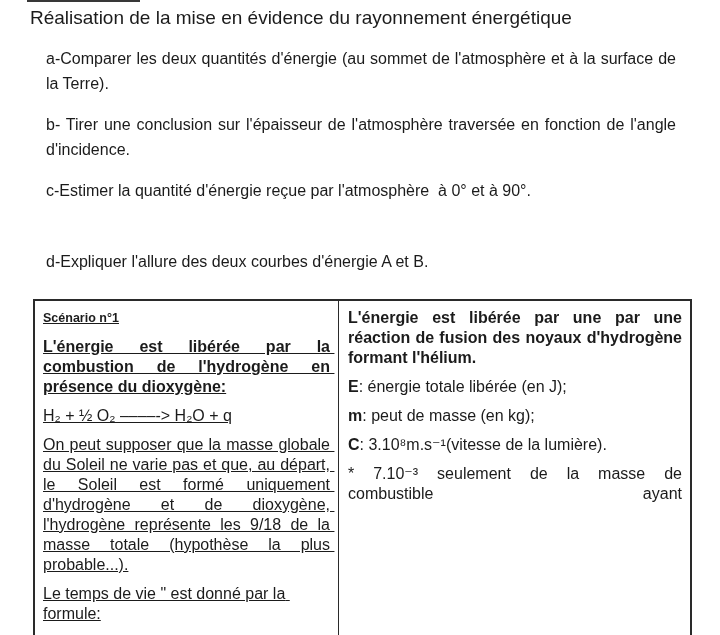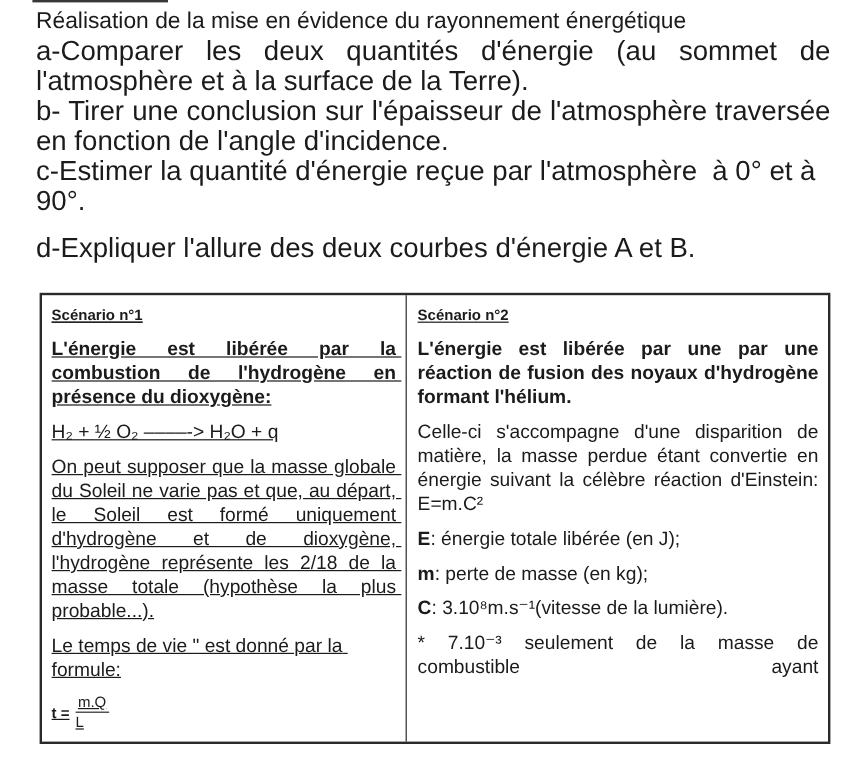--- a/index.html
+++ b/index.html
@@ -30,23 +30,23 @@
     width: 662px;
   }
   .title {
     font-size: 19px;
     line-height: 25px;
     font-weight: normal;
     margin: 0;
     white-space: pre-wrap;
   }
   .para {
-    font-size: 23px;
+    font-size: 16px;
     line-height: 25px;
-    margin: 0;
+    margin: 16px;
     white-space: pre-wrap;
   }
   .justify { text-align: justify; }
   .spacer { height: 14px; }
 
   .doc-table {
     margin-top: 25px;
     margin-left: 3px;
     width: 659px;
     box-sizing: border-box;
@@ -132,35 +132,33 @@
   <div class="spacer"></div>
 
   <p class="para">d-Expliquer l'allure des deux courbes d'énergie A et B.</p>
 
   <div class="doc-table">
 
     <div class="cell cell-left">
       <p class="cell-header"><span class="hdr">Scénario n°1</span></p>
       <p class="para-sm bold justify">L'énergie est libérée par la combustion de l'hydrogène en présence du dioxygène:</p>
       <p class="para-sm">H₂ + ½ O₂ ––––-&gt; H₂O + q</p>
-      <p class="para-sm justify">On peut supposer que la masse globale du Soleil ne varie pas et que, au départ, le Soleil est formé uniquement d'hydrogène et de dioxygène, l'hydrogène représente les 2/18 de la masse totale (hypothèse la plus probable...).</p>
+      <p class="para-sm justify">On peut supposer que la masse globale du Soleil ne varie pas et que, au départ, le Soleil est formé uniquement d'hydrogène et de dioxygène, l'hydrogène représente les 9/18 de la masse totale (hypothèse la plus probable...).</p>
       <p class="para-sm">Le temps de vie " est donné par la formule:</p>
       <div class="formula">
         <span class="formula-lhs">t =</span>
         <span class="frac">
           <span class="num">m.Q</span>
           <span class="den">L</span>
         </span>
       </div>
     </div>
 
     <div class="cell cell-right">
-      <p class="cell-header"><span class="hdr">Scénario n°2</span></p>
       <p class="para-sm bold justify">L'énergie est libérée par une par une réaction de fusion des noyaux d'hydrogène formant l'hélium.</p>
-      <p class="para-sm justify">Celle-ci s'accompagne d'une disparition de matière, la masse perdue étant convertie en énergie suivant la célèbre réaction d'Einstein:   E=m.C²</p>
       <p class="para-sm def"><span class="term">E</span><span>: énergie totale libérée (en J);</span></p>
-      <p class="para-sm def"><span class="term">m</span><span>: perte de masse (en kg);</span></p>
+      <p class="para-sm def"><span class="term">m</span><span>: peut de masse (en kg);</span></p>
       <p class="para-sm def"><span class="term">C</span><span>: 3.10⁸m.s⁻¹(vitesse de la lumière).</span></p>
       <p class="para-sm force-justify">* 7.10⁻³ seulement de la masse de combustible ayant</p>
     </div>
 
   </div>
 </div>
 
 </body></html>

